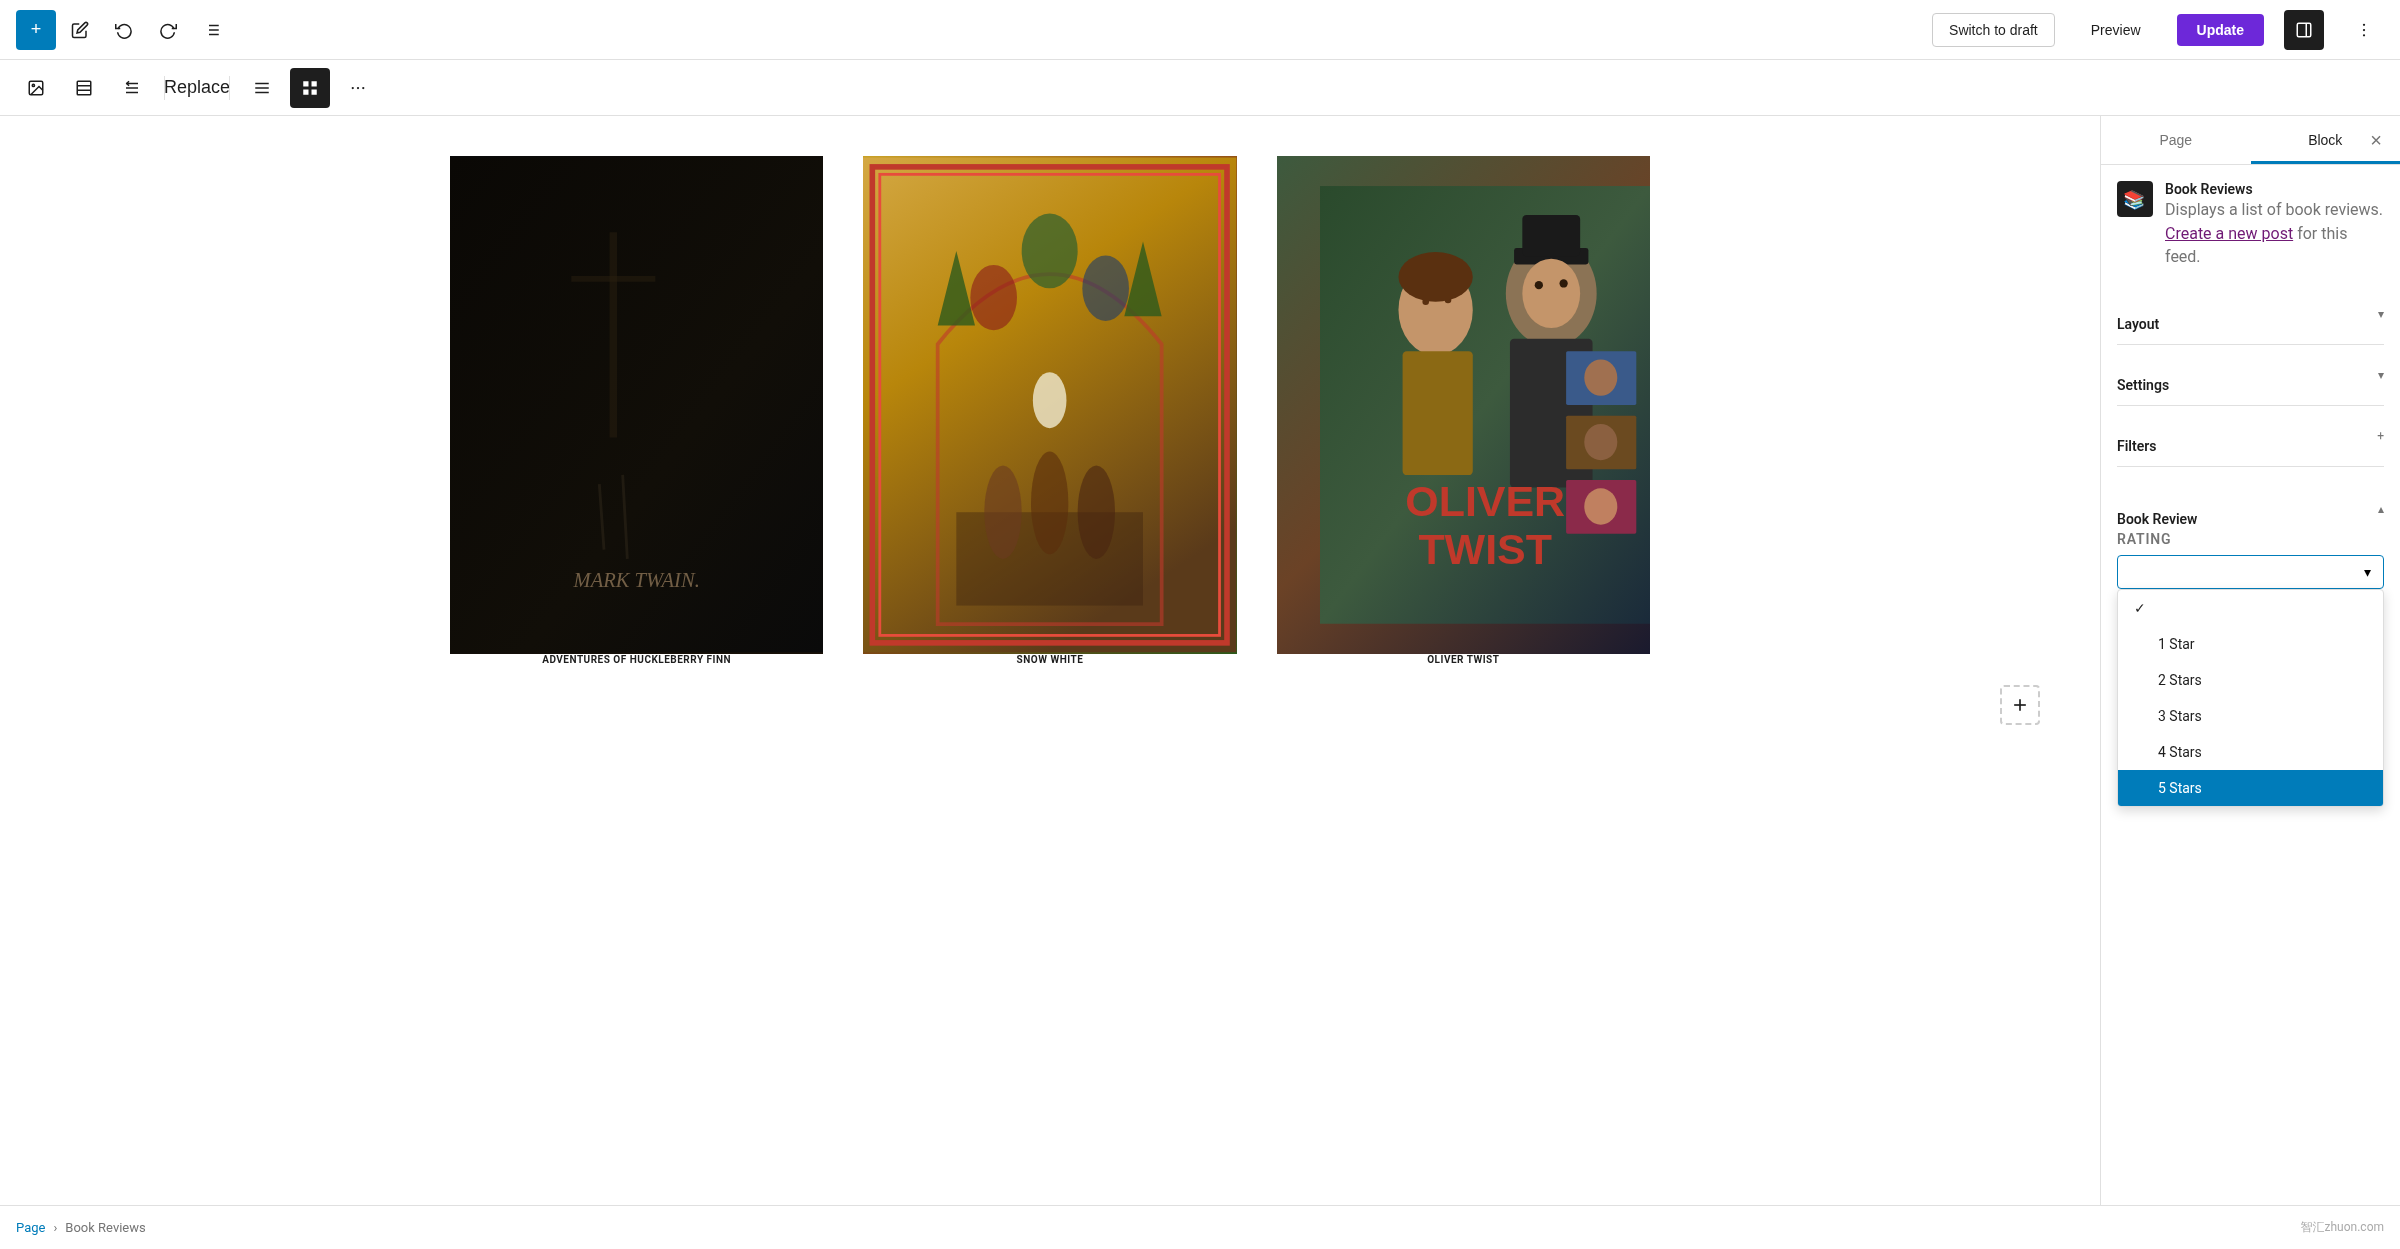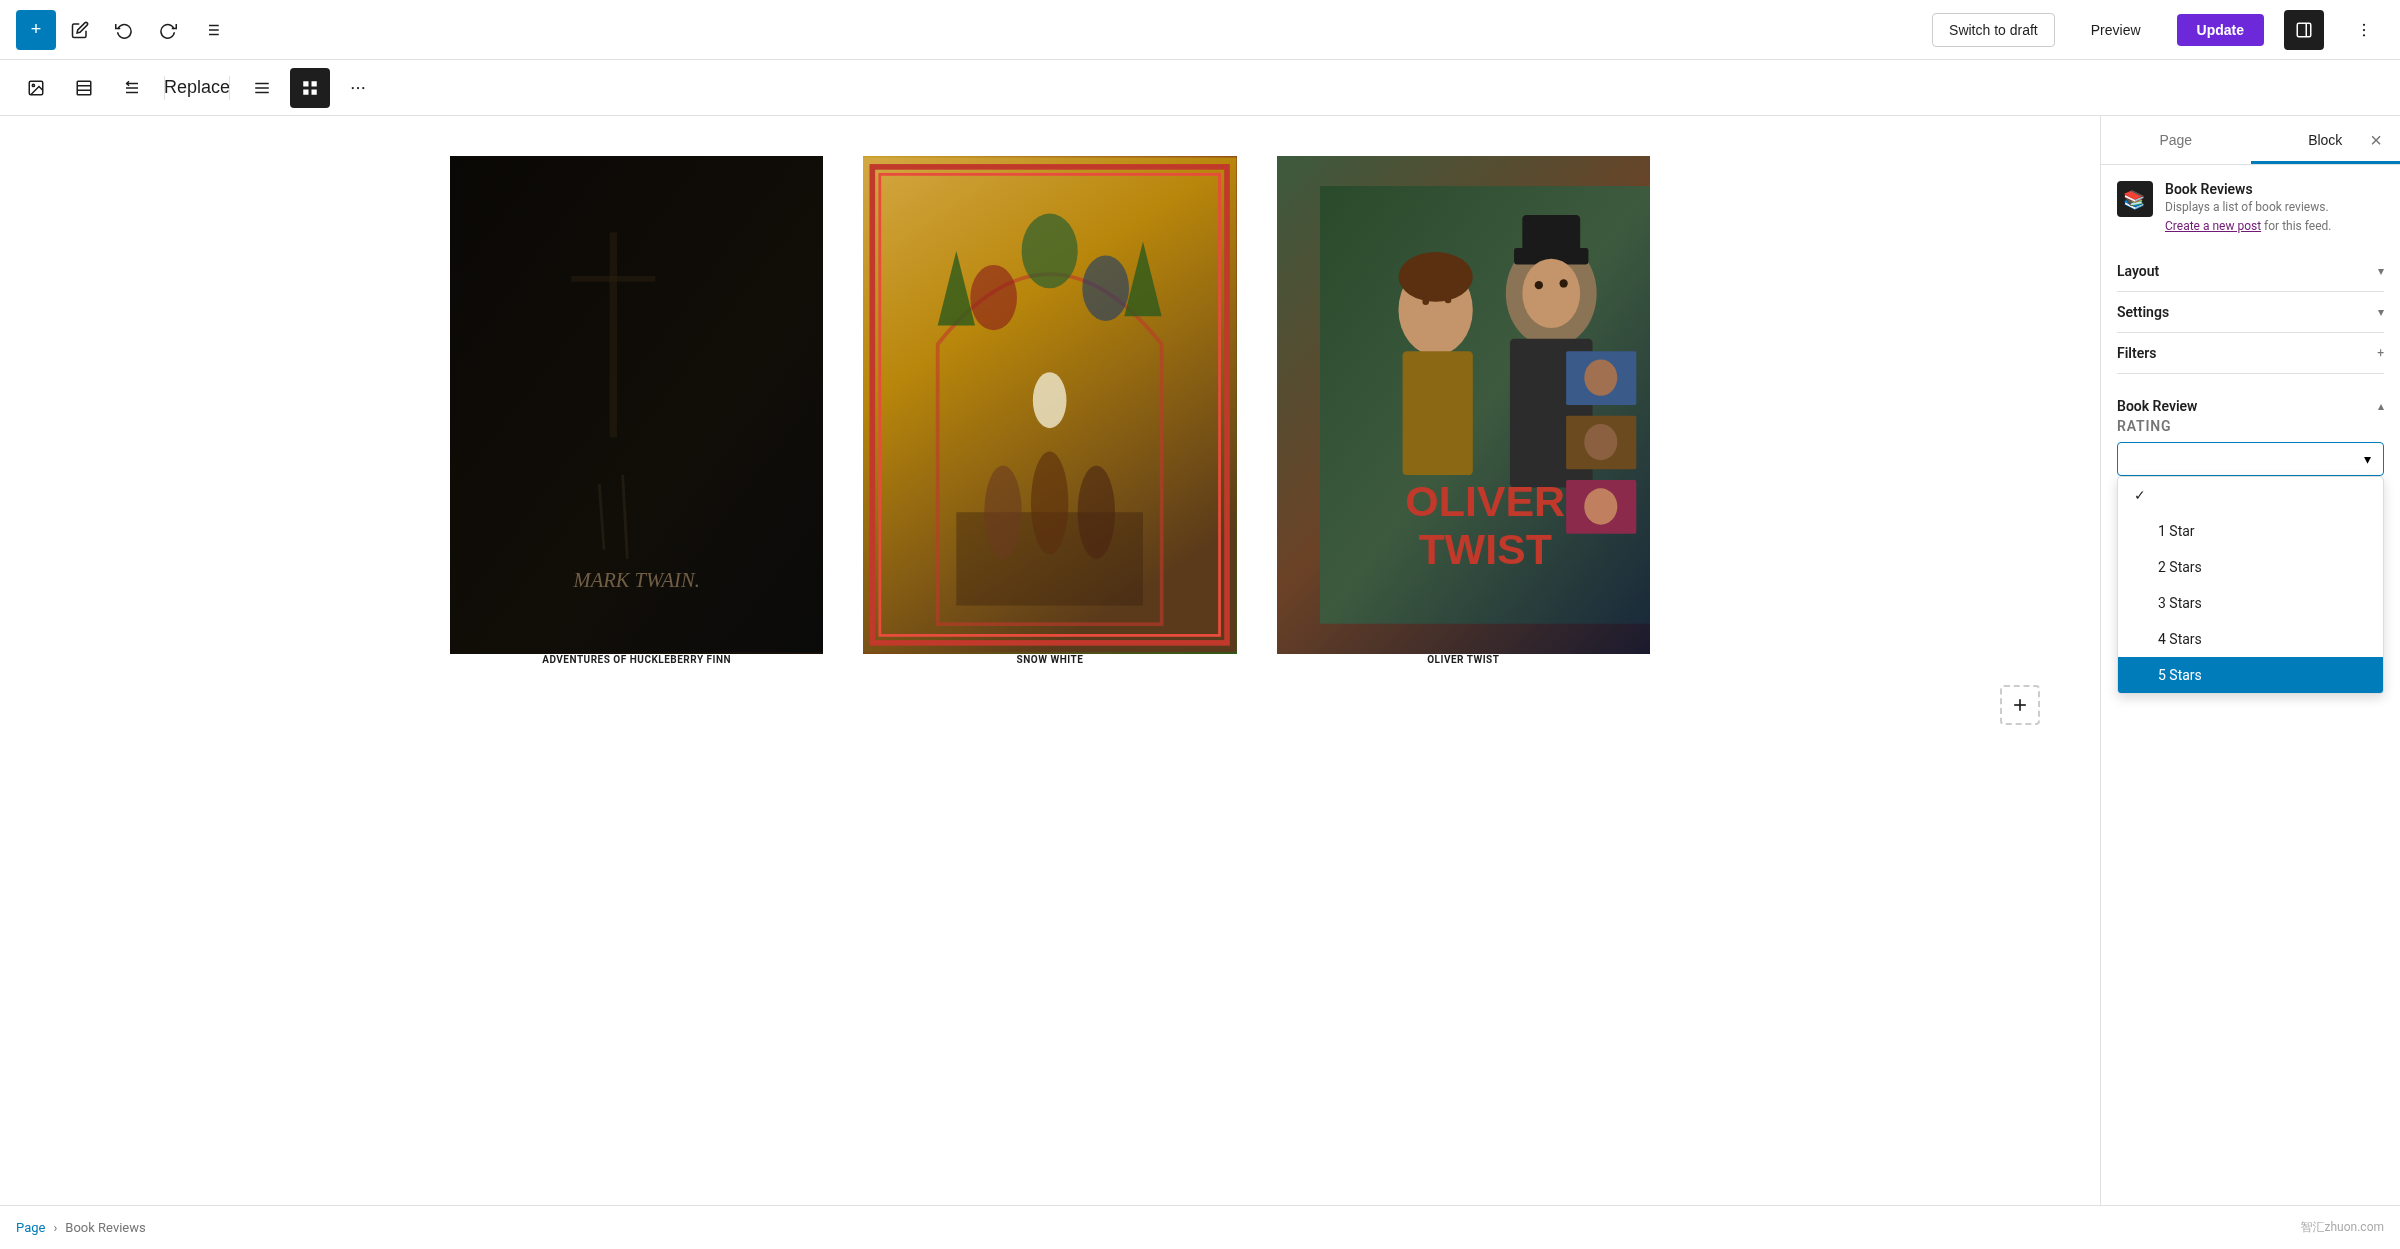--- a/index.html
+++ b/index.html
@@ -102,28 +102,28 @@
     .sidebar-content { flex: 1; overflow-y: auto; padding: 16px; }
 
     .block-info { display: flex; align-items: flex-start; gap: 12px; margin-bottom: 16px; }
     .block-icon {
       width: 36px; height: 36px; background: #1e1e1e; border-radius: 4px;
       display: flex; align-items: center; justify-content: center;
       flex-shrink: 0;
     }
     .block-icon-inner { color: #fff; font-size: 18px; }
     .block-name { font-size: 14px; font-weight: 600; color: #1e1e1e; }
-    .block-desc { font-size: 12px; color: #757575; margin-top: 2px; line-height: 1.4; }
+    .block-desc { font-size: 16px; color: #757575; margin-top: 2px; line-height: 1.4; }
     .block-link { color: #701a75; text-decoration: underline; cursor: pointer; }
 
     .section-row {
       display: flex; align-items: center; justify-content: space-between;
       padding: 12px 0; border-bottom: 1px solid #e0e0e0; cursor: pointer;
     }
-    .section-label { font-size: 14px; font-weight: 600; color: #1e1e1e; }
+    .section-label { font-size: 14px; font-weight: 600; color: #1e1e1e; margin-top: 20px; }
     .section-arrow { color: #757575; font-size: 12px; }
 
     .book-review-section { padding: 12px 0; }
     .rating-label { font-size: 14px; font-weight: 600; color: #757575; letter-spacing: 0.8px; margin-bottom: 8px; text-transform: uppercase; }
 
     
     .dropdown-container { position: relative; }
     .dropdown-trigger {
       width: 100%; padding: 8px 12px; border: 1px solid #007cba;
       border-radius: 4px; background: #fff; cursor: pointer;

